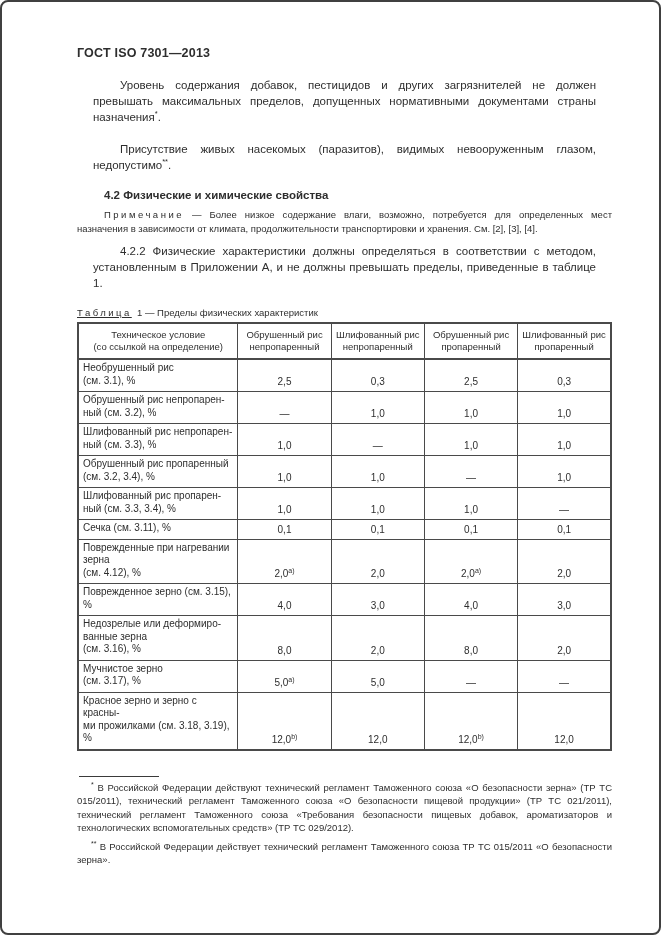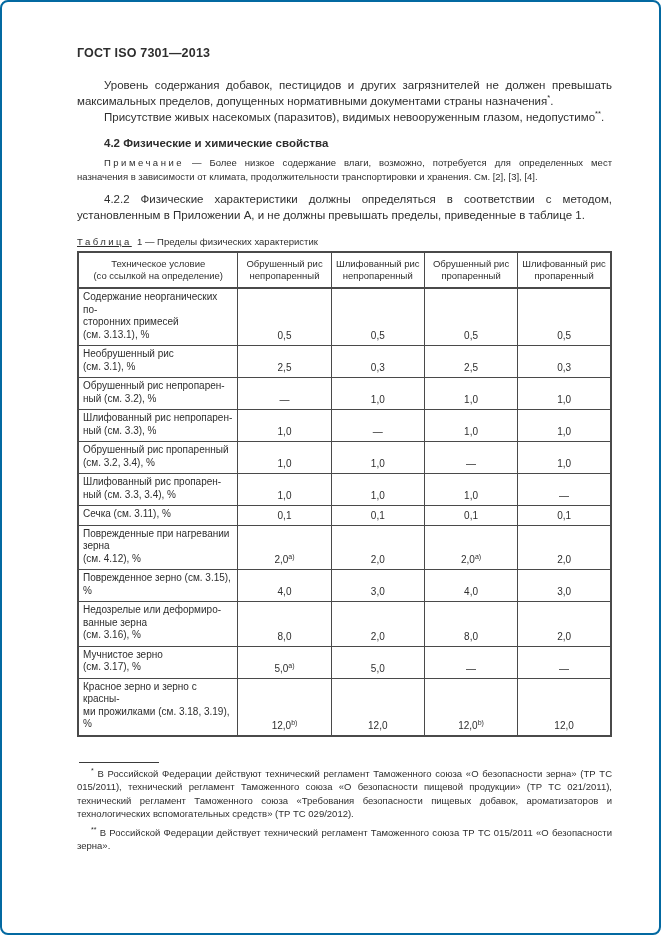--- a/index.html
+++ b/index.html
@@ -1,23 +1,23 @@
 <!DOCTYPE html>
 <html><head>
 <meta charset="utf-8">
 <style>
   html,body{margin:0;padding:0;background:#ffffff;}
   .page{
     width:661px;height:935px;box-sizing:border-box;position:relative;
-    background:#ffffff;border:2px solid #0369a1;border-radius:8px;
+    background:#ffffff;border:2px solid #404040;border-radius:8px;
     padding:44px 47px 0 75px;overflow:hidden;
     font-family:"Liberation Sans",sans-serif;color:#2e2e2e;
   }
   .doc-code{font-weight:bold;font-size:12.5px;letter-spacing:.2px;}
-  .para{font-size:11.5px;line-height:16px;text-align:justify;text-indent:27px;margin:0;}
+  .para{font-size:11.5px;line-height:16px;text-align:justify;text-indent:27px;margin:16px;}
   .para.first{margin-top:17px;}
   sup.ref{font-size:7.5px;vertical-align:super;line-height:0;}
   .h-sub{font-weight:bold;font-size:11.5px;margin:12px 0 7px;text-indent:27px;}
   .p421{margin-top:0;}
   .note{font-size:9.5px;line-height:13.5px;text-align:justify;margin:7px 0 8px;text-indent:27px;}
   .note-label{letter-spacing:2.5px;margin-top:8px;}
   .p422{margin-top:2px;}
   .tbl-caption{font-size:9.5px;margin:13px 0 4px;}
   .tbl-caption .spaced{letter-spacing:2.5px;text-decoration:underline;}
   table.limits{width:100%;border-collapse:collapse;border:2px solid #4a4a4a;table-layout:fixed;}
@@ -73,29 +73,20 @@
 непропаренный</th>
           <th>Шлифованный рис
 непропаренный</th>
           <th>Обрушенный рис
 пропаренный</th>
           <th>Шлифованный рис
 пропаренный</th>
         </tr>
     </thead>
     <tbody id="limits-body">
-        <tr>
-          <td class="lbl">Содержание неорганических по-
-сторонних примесей
-(см. 3.13.1), %</td>
-          <td class="val">0,5</td>
-          <td class="val">0,5</td>
-          <td class="val">0,5</td>
-          <td class="val">0,5</td>
-        </tr>
         <tr>
           <td class="lbl">Необрушенный рис
 (см. 3.1), %</td>
           <td class="val">2,5</td>
           <td class="val">0,3</td>
           <td class="val">2,5</td>
           <td class="val">0,3</td>
         </tr>
         <tr>
           <td class="lbl">Обрушенный рис непропарен-

